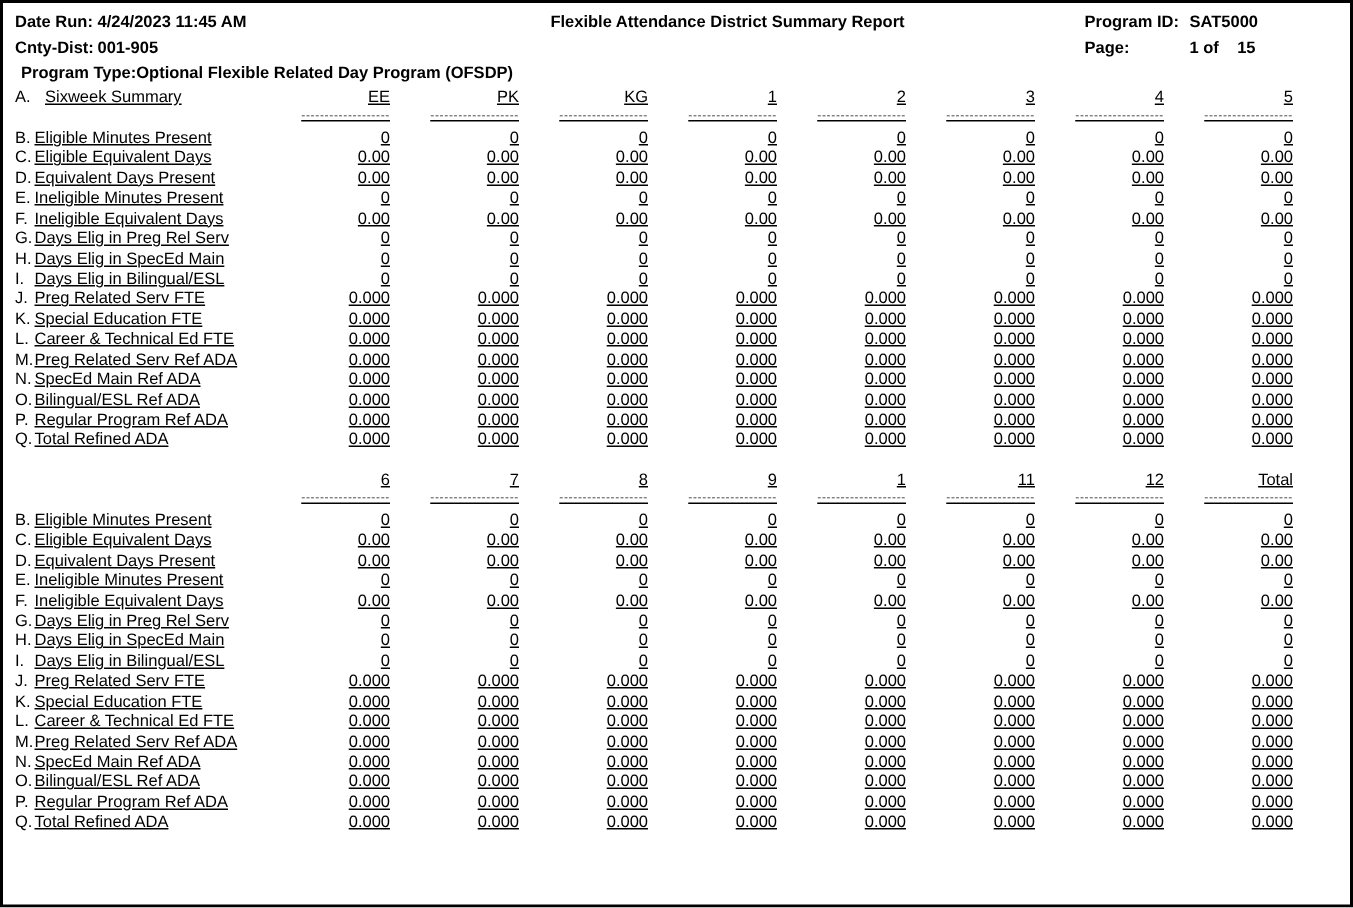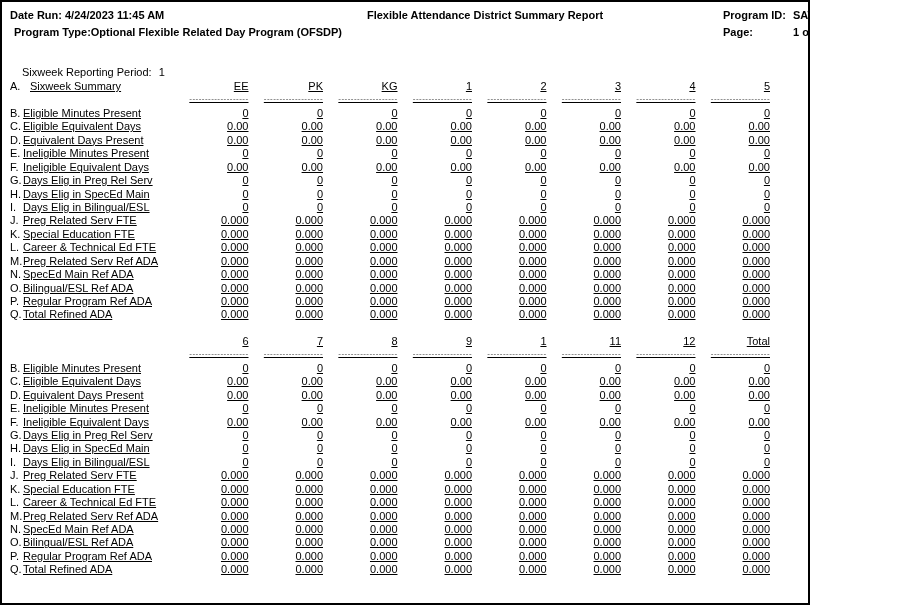--- a/index.html
+++ b/index.html
@@ -1,18 +1,18 @@
 <!DOCTYPE html>
 <html><head>
 <meta charset="utf-8">
 <style>
   html,body{margin:0;padding:0;background:#fff;}
   .page{
     position:relative;
-    width:810px;height:605px;
+    width:902px;height:605px;
     box-sizing:border-box;
     border:2px solid #000;
     background:#fff;
     color:#000;
     font-family:"Liberation Sans", sans-serif;
     overflow:hidden;
   }
   
   .hdr{position:relative;padding:5px 38px 0 8px;height:51px;}
   .hdr-line{font-size:11px;line-height:17px;font-weight:bold;white-space:nowrap;}
@@ -44,43 +44,43 @@
 </head>
 <body>
 
 <div class="page">
 
   <div class="hdr">
     <div class="hdr-left">
       <div class="hdr-line">
         <span class="hdr-lbl">Date Run:</span><span>4/24/2023 11:45 AM</span>
       </div>
+      <div class="hdr-line">
+        <span class="hdr-lbl">Cnty-Dist:</span><span>001-905</span>
+      </div>
       <div class="hdr-line pt-line">
         <span class="pt-lbl">Program Type:</span><span>Optional Flexible Related Day Program (OFSDP)</span>
       </div>
     </div>
 
     <div class="hdr-center">
       <div class="hdr-line">Flexible Attendance District Summary Report</div>
     </div>
 
     <div class="hdr-right">
       <div class="hdr-line">
         <span class="hdr-rlbl">Program ID:</span><span>SAT5000</span>
       </div>
       <div class="hdr-line">
         <span class="hdr-rlbl">Page:</span><span class="pre">1 of    15</span>
       </div>
     </div>
   </div>
 
   <div class="rbody">
-    <div class="period">
-      <span class="period-lbl">Sixweek Reporting Period:</span><span>1</span>
-    </div>
     <div id="sections">
         <div class="section">
           <div class="grid">
             <div class="cell label-cell"><span class="letter-a">A.</span><span>Sixweek Summary</span></div>
             <div class="cell num">EE</div>
             <div class="cell num">PK</div>
             <div class="cell num">KG</div>
             <div class="cell num">1</div>
             <div class="cell num">2</div>
             <div class="cell num">3</div>

